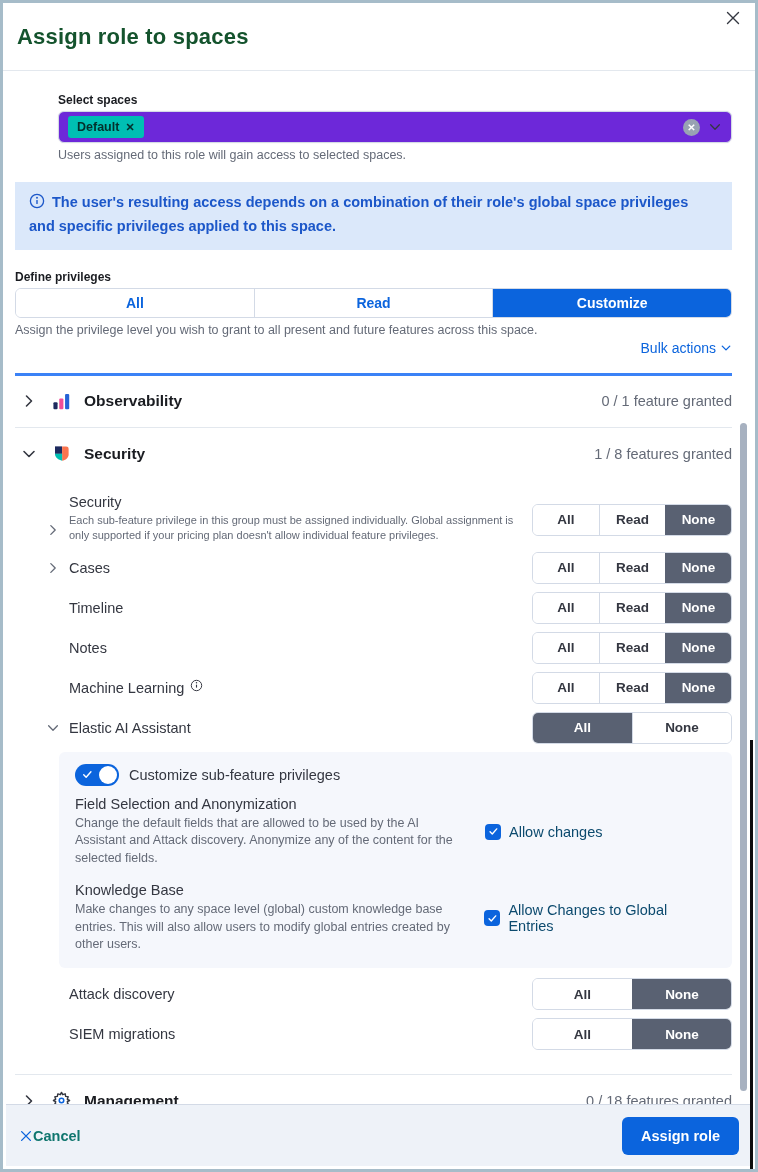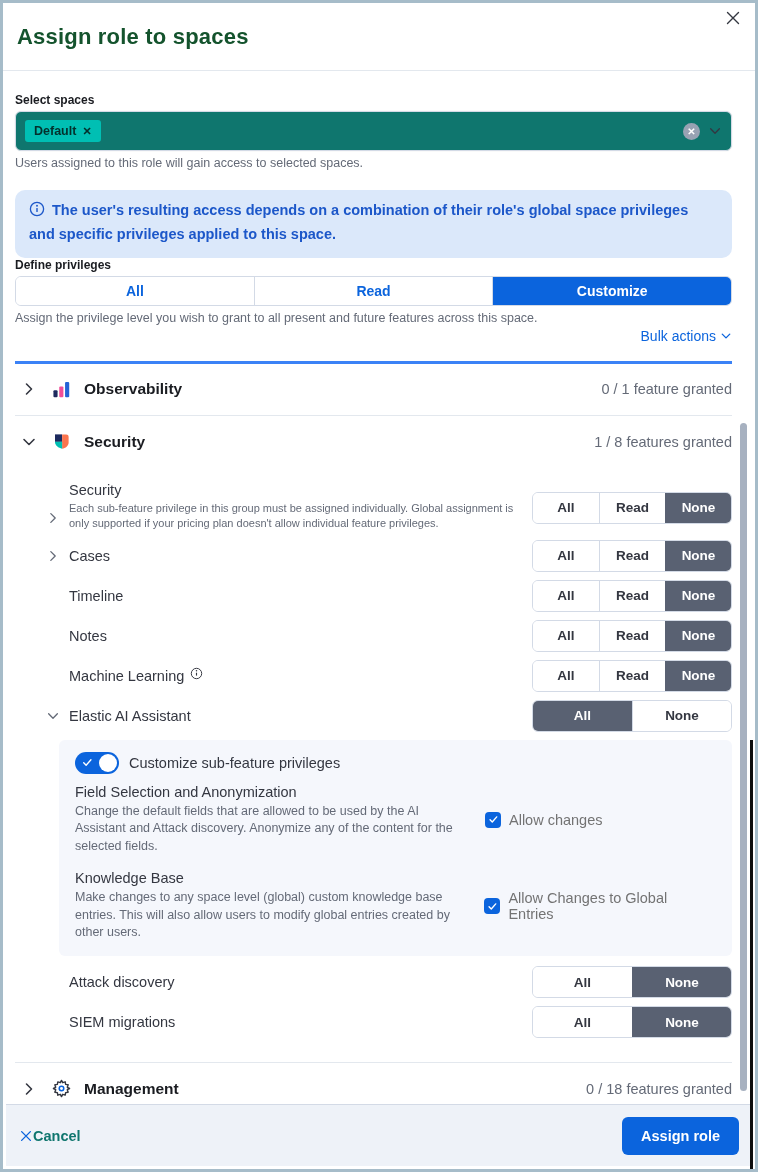--- a/index.html
+++ b/index.html
@@ -11,28 +11,28 @@
   .hdr { height:68px; display:flex; align-items:center; padding:0 14px; border-bottom:1px solid #e3e8ee; }
   .hdr h1 { font-size:22px; font-weight:700; color:#14532d; letter-spacing:.2px; }
   .close-btn { position:absolute; top:7px; right:13px; width:18px; height:18px; cursor:pointer; background:none; border:none; }
 
   .content { padding:0 23px 0 12px; }
 
   .fld-label { font-size:12px; font-weight:700; color:#1a1c21; margin-bottom:4px; }
   .help { font-size:12.5px; color:#646a77; margin-top:5px; }
 
   
-  .combo { height:40px; border:1px solid #d3dae6; border-radius:6px; background:#0f766e; display:flex; align-items:center; padding:8px 9px; box-shadow:0 0 0 1px rgba(0,0,0,0.02); }
+  .combo { height:32px; border:1px solid #d3dae6; border-radius:6px; background:#6d28d9; display:flex; align-items:center; padding:8px 9px; box-shadow:0 0 0 1px rgba(0,0,0,0.02); }
   .badge { background:#00bfb3; color:#03302c; font-size:12.5px; font-weight:600; border-radius:3px; padding:4px 9px; display:inline-flex; align-items:center; gap:6px; cursor:pointer; }
   .badge .bx { font-size:11px; font-weight:700; }
   .combo-right { margin-left:auto; display:flex; align-items:center; gap:8px; }
   .clear-circ { width:17px; height:17px; border-radius:50%; background:#98a2b3; color:#fff; font-size:10px; font-weight:700; display:flex; align-items:center; justify-content:center; cursor:pointer; }
 
   
-  .callout { margin-top:20px; background:#dbe8fa; border-radius:10px; padding:10px 14px 12px 14px; color:#1c57c9; font-size:14.5px; font-weight:600; line-height:1.5; }
+  .callout { margin-top:20px; background:#dbe8fa; border-radius:0; padding:10px 14px 12px 14px; color:#1c57c9; font-size:14.5px; font-weight:600; line-height:1.5; }
   .callout .ico { display:inline-block; vertical-align:-2px; margin-right:7px; }
 
   
   .big-group { margin-top:4px; display:flex; height:30px; border:1px solid #d3dae6; border-radius:6px; overflow:hidden; background:#fff; }
   .big-group .cell { flex:1; display:flex; align-items:center; justify-content:center; font-size:14px; font-weight:600; color:#0b64dd; border-right:1px solid #d3dae6; cursor:pointer; background:#fff; }
   .big-group .cell:last-child { border-right:none; }
   .big-group .cell.sel { background:#0b64dd; color:#fff; }
 
   .bulk-row { text-align:right; margin-top:2px; }
   .bulk-link { color:#0b64dd; font-size:14px; font-weight:500; cursor:pointer; display:inline-flex; align-items:center; gap:4px;text-align:center; }
@@ -71,21 +71,21 @@
   .toggle .knob { position:absolute; top:2px; right:2px; width:18px; height:18px; border-radius:50%; background:#fff; }
   .toggle .tchk { position:absolute; left:7px; top:5px; }
   .toggle-label { font-size:14.5px; color:#343741; }
 
   .subfeat { display:flex; align-items:center; margin-top:8px; }
   .subfeat .sleft { width:396px; }
   .sf-title { font-size:14.5px; color:#343741; margin-bottom:3px; }
   .sf-desc { font-size:12.5px; color:#646a77; line-height:1.42; }
   .sf-check { margin-left:14px; display:flex; align-items:center; gap:8px; cursor:pointer; }
   .cbox { width:16px; height:16px; border-radius:4px; background:#0b64dd; display:flex; align-items:center; justify-content:center; flex:none; }
-  .cb-label { font-size:14.5px; color:#737373; }
+  .cb-label { font-size:14.5px; color:#0c4a6e; }
 
   
   .footer { position:absolute; left:3px; right:3px; bottom:3px; height:62px; background:#eef2f8; border-top:1px solid #d3dae6; display:flex; align-items:center; padding:0 13px; }
   .cancel-link { display:flex; align-items:center; color:#0f766e; font-size:14.5px; font-weight:600; cursor:pointer; background:none; border:none; }
   .assign-btn { margin-left:auto; height:38px; padding:0 19px; background:#0b64dd; color:#fff; border:none; border-radius:6px; font-size:14.5px; font-weight:600; font-family:"Liberation Sans", sans-serif; cursor:pointer; }
 
   
   .scroll-thumb { position:absolute; right:8px; top:420px; width:7px; height:668px; border-radius:4px; background:#a7b1c0; }
   .edge-bar { position:absolute; right:2px; top:737px; width:3px; height:432px; background:#0d0d0d; }
 </style>
@@ -98,21 +98,21 @@
     <h1>Assign role to spaces</h1>
   </div>
   <button class="close-btn" aria-label="close">
     <svg width="16" height="16" viewBox="0 0 16 16">
         <path d="M2.5 2.5l11 11M13.5 2.5l-11 11" stroke="#343741" stroke-width="1.4" stroke-linecap="round"></path>
       </svg>
   </button>
 
   <div class="content">
 
-    <div style="margin-top:22px;">
+    <div style="margin-top:22px;margin-left:43px;">
       <div class="fld-label">Select spaces</div>
       <div class="combo">
         <span class="badge">
           <span>Default</span>
           <span class="bx">✕</span>
         </span>
         <span class="combo-right">
           <span class="clear-circ">✕</span>
           <span style="display:flex;">
             <svg width="14" height="14" viewBox="0 0 16 16">
@@ -127,21 +127,21 @@
     <div class="callout">
       <span class="ico">
         <svg width="16" height="16" viewBox="0 0 16 16">
             <circle cx="8" cy="8" r="6.6" fill="none" stroke="#1c57c9" stroke-width="1.3"></circle>
             <rect x="7.3" y="6.9" width="1.4" height="4.1" rx="0.6" fill="#1c57c9"></rect>
             <circle cx="8" cy="4.7" r="0.95" fill="#1c57c9"></circle>
           </svg>
       </span><span>The user's resulting access depends on a combination of their role's global space privileges and specific privileges applied to this space.</span>
     </div>
 
-    <div style="">
+    <div style="margin-top:20px;">
       <div class="fld-label">Define privileges</div>
       <div class="big-group">
         <div class="cell">All</div>
         <div class="cell">Read</div>
         <div class="cell sel">Customize</div>
       </div>
       <div class="help">Assign the privilege level you wish to grant to all present and future features across this space.</div>
       <div class="bulk-row">
         <span class="bulk-link">
           <span>Bulk actions</span>

